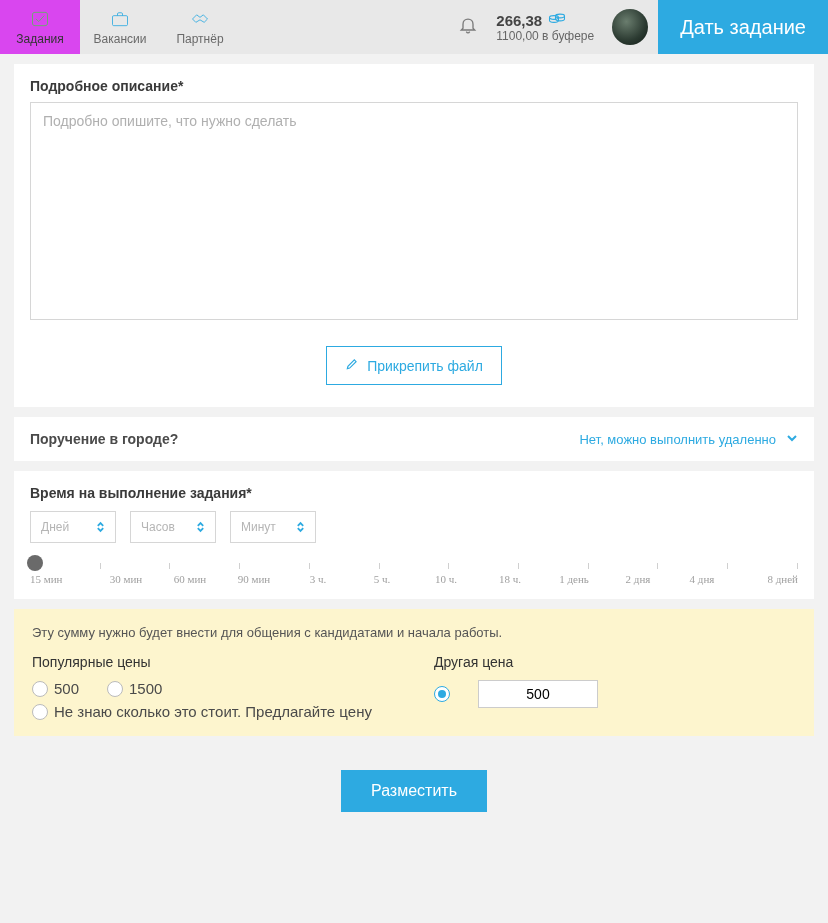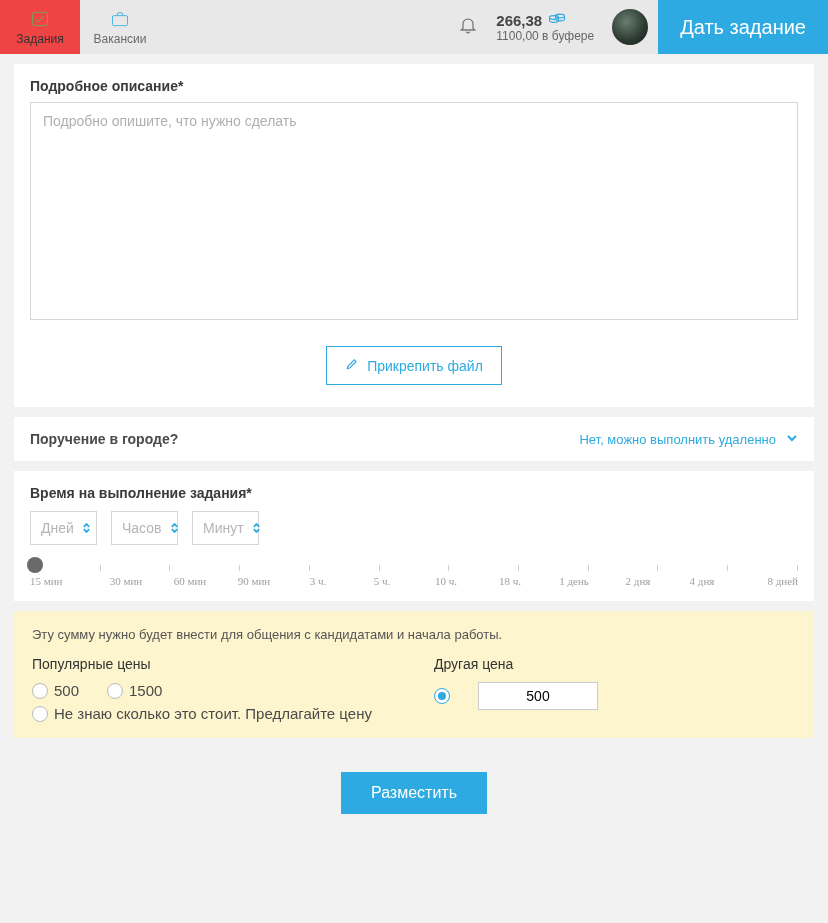--- a/index.html
+++ b/index.html
@@ -22,21 +22,21 @@
       flex-direction: column;
       align-items: center;
       justify-content: center;
       width: 80px;
       height: 54px;
       cursor: pointer;
       font-size: 12px;
       color: #6a6a6a;
     }
     .nav-tab.active {
-      background: #ef4444;
+      background: #d946ef;
       color: #333;
     }
     .nav-tab .nav-ico {
       height: 22px;
       display: flex;
       align-items: center;
       justify-content: center;
     }
     .nav-tab .nav-label {
       margin-top: 2px;
@@ -134,24 +134,24 @@
     .chev { display:inline-block; }
     .chev svg { width: 12px; height: 12px; stroke: #2daae1; stroke-width: 2; fill: none; }
     
     .time-inputs { display: flex; gap: 14px; margin-top: 10px; }
     .time-box {
       display: flex;
       align-items: center;
       gap: 8px;
       border: 1px solid #d6d6d6;
       padding: 8px 10px;
-      font-size: 14px;
+      font-size: 12px;
       color: #b5b5b5;
       cursor: pointer;
-      width: 67px;
+      width: 86px;
     }
     .time-box .spinner {
       display: flex;
       flex-direction: column;
       line-height: 0;
       margin-left: auto;
     }
     .spinner svg { width: 9px; height: 6px; stroke: #2daae1; fill: none; stroke-width: 2; }
     .slider-wrap { position: relative; margin-top: 20px; }
     .ticks {
@@ -259,20 +259,28 @@
     <span class="nav-label">Задания</span>
   </div>
   <div class="nav-tab">
     <span class="nav-ico">
       <svg viewBox="0 0 24 24" fill="none">
           <rect x="3" y="8" width="18" height="12" rx="1.5"></rect>
           <path d="M9 8 V6 C9 5 9.5 4.5 10.5 4.5 H13.5 C14.5 4.5 15 5 15 6 V8"></path>
         </svg>
     </span>
     <span class="nav-label">Вакансии</span>
+  </div>
+  <div class="nav-tab">
+    <span class="nav-ico">
+      <svg viewBox="0 0 24 24" fill="none">
+          <path d="M3 12 L8 7 L12 10 L16 7 L21 12 L17 16 L12 13 L7 16 Z"></path>
+        </svg>
+    </span>
+    <span class="nav-label">Партнёр</span>
   </div>
   <div class="top-spacer"></div>
   <div class="bell">
     <span>
       <svg viewBox="0 0 24 24">
           <path d="M6 16 V11 C6 7.5 8.5 5 12 5 C15.5 5 18 7.5 18 11 V16 L20 18 H4 Z"></path>
           <path d="M10 20 C10.5 21 11.2 21.5 12 21.5 C12.8 21.5 13.5 21 14 20"></path>
         </svg>
     </span>
   </div>

